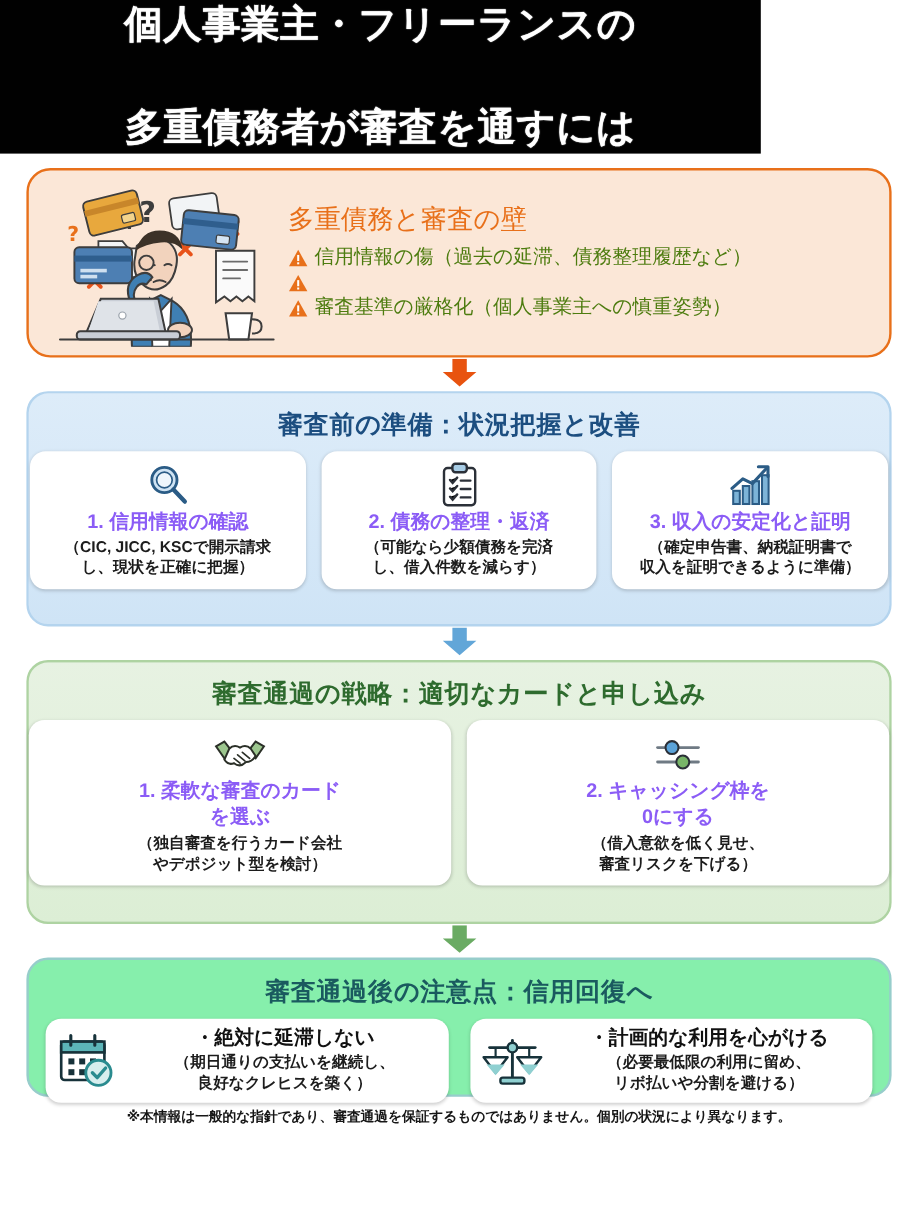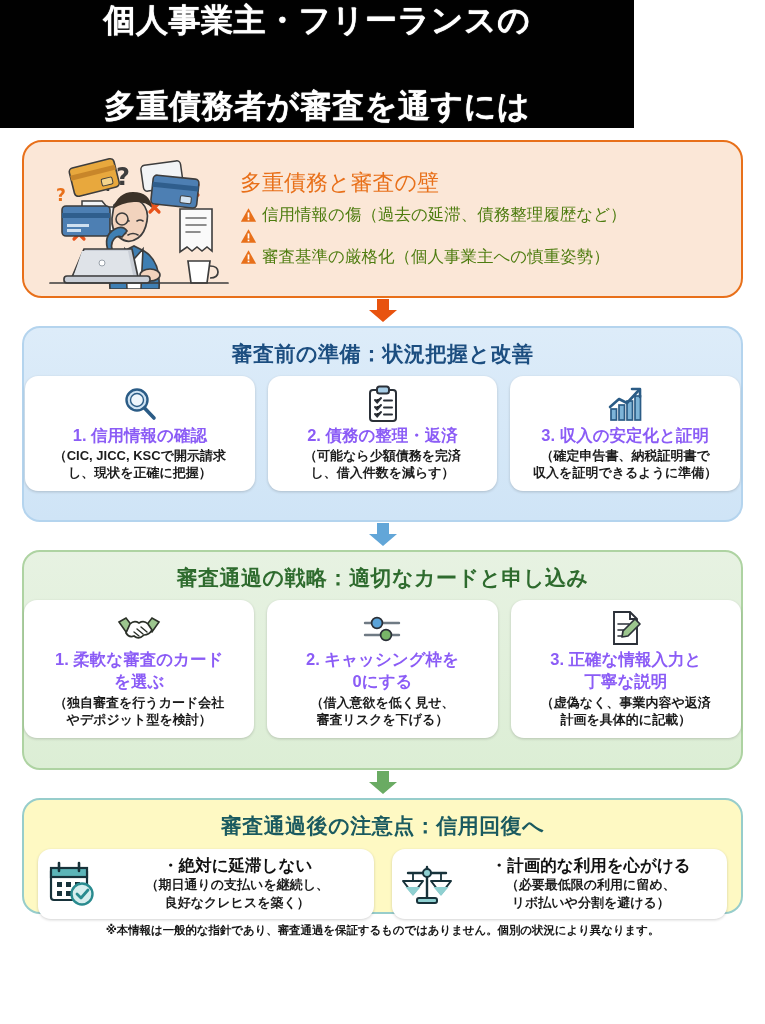--- a/index.html
+++ b/index.html
@@ -109,21 +109,21 @@
     border: 2px solid #aed3a2;
     border-radius: 18px;
     padding: 8px 0 12px;
   }
   .panel-strategy .sec-title { color: #2e6b2e; margin: 4px 0 8px; }
 
   
   .panel-after {
     margin-top: 2px;
     height: 116px;
-    background: #fef9c3;
+    background: #86efac;
     border: 2px solid #97cdcb;
     border-radius: 18px;
     padding: 8px 14px 12px;
   }
   .panel-after .sec-title { color: #1a5a5f; margin: 4px 0 9px; }
   .cards-2 { display: flex; gap: 18px; justify-content: center; }
   .card-row {
     background: #ffffff;
     border-radius: 13px;
     box-shadow: 0 1px 3px rgba(0,0,0,.18);
@@ -356,36 +356,20 @@
             <circle cx="17" cy="11" r="5.4" fill="#5ba3d9" stroke="#2b3038" stroke-width="1.7"></circle>
             <circle cx="26" cy="23" r="5.4" fill="#78b568" stroke="#2b3038" stroke-width="1.7"></circle>
           </svg>
         </div>
         <div class="card-title">2. キャッシング枠を</div>
         <div class="card-title">0にする</div>
         <div class="card-sub">（借入意欲を低く見せ、</div>
         <div class="card-sub">審査リスクを下げる）</div>
       </div>
 
-      <div class="card">
-        <div class="card-icon">
-          <svg width="38" height="38" viewBox="0 0 38 38">
-            <path d="M7 3 h16 l7 7 v25 H7 z" fill="#ffffff" stroke="#2b3038" stroke-width="1.9"></path>
-            <path d="M23 3 v7 h7" fill="none" stroke="#2b3038" stroke-width="1.9"></path>
-            <g stroke="#2b3038" stroke-width="1.6" stroke-linecap="round">
-              <path d="M11 15 h11 M11 21 h11 M11 27 h7"></path>
-            </g>
-            <path d="M28 10 l5 5 l-12 12 l-6 1 l1 -6 z" fill="#9cc68e" stroke="#2b3038" stroke-width="1.7" stroke-linejoin="round"></path>
-          </svg>
-        </div>
-        <div class="card-title">3. 正確な情報入力と</div>
-        <div class="card-title">丁寧な説明</div>
-        <div class="card-sub">（虚偽なく、事業内容や返済</div>
-        <div class="card-sub">計画を具体的に記載）</div>
-      </div>
 
     </div>
   </div>
 
   <div class="arrow-wrap">
     <svg width="34" height="24" viewBox="0 0 34 24">
       <path d="M11 0 h12 v11 h8 L17 23 L3 11 h8 z" fill="#6aab63"></path>
     </svg>
   </div>
 

